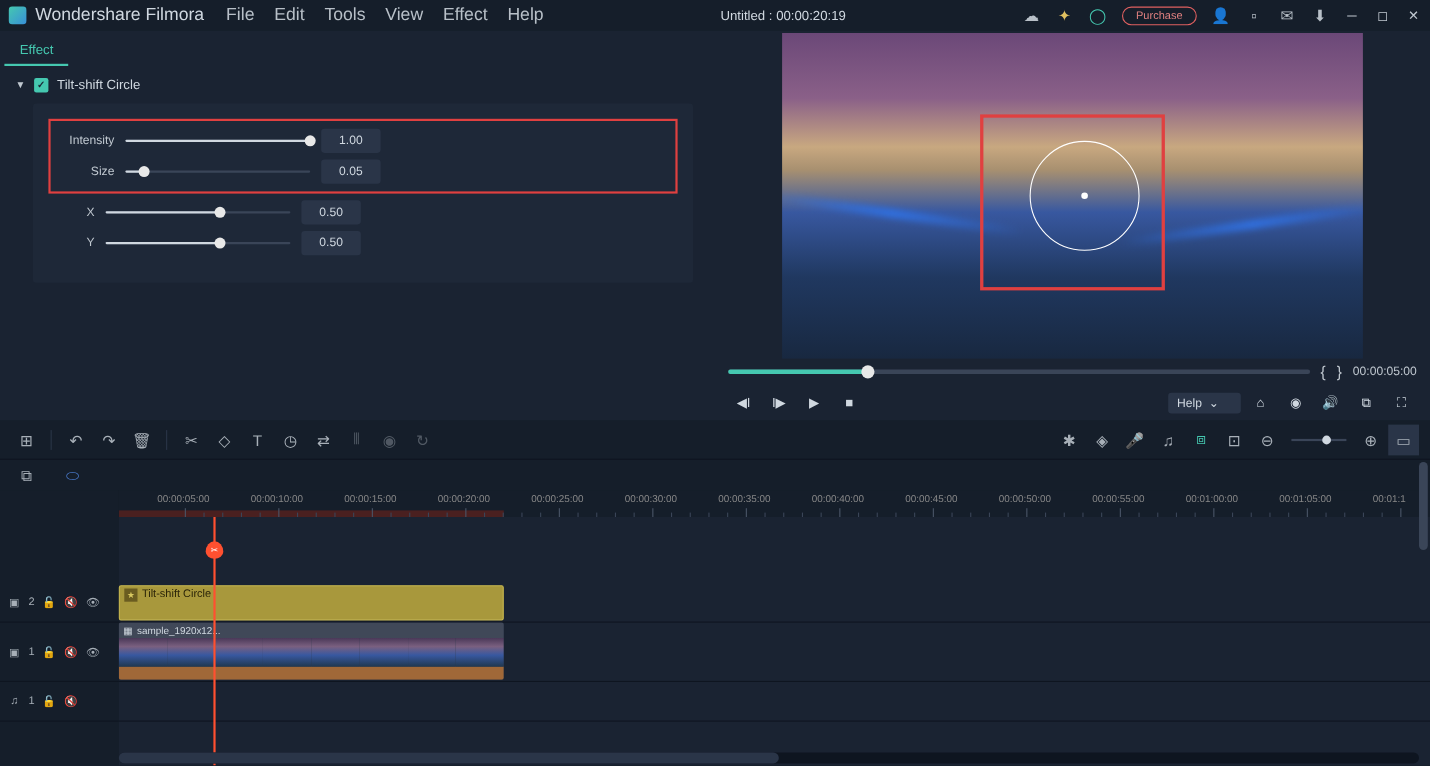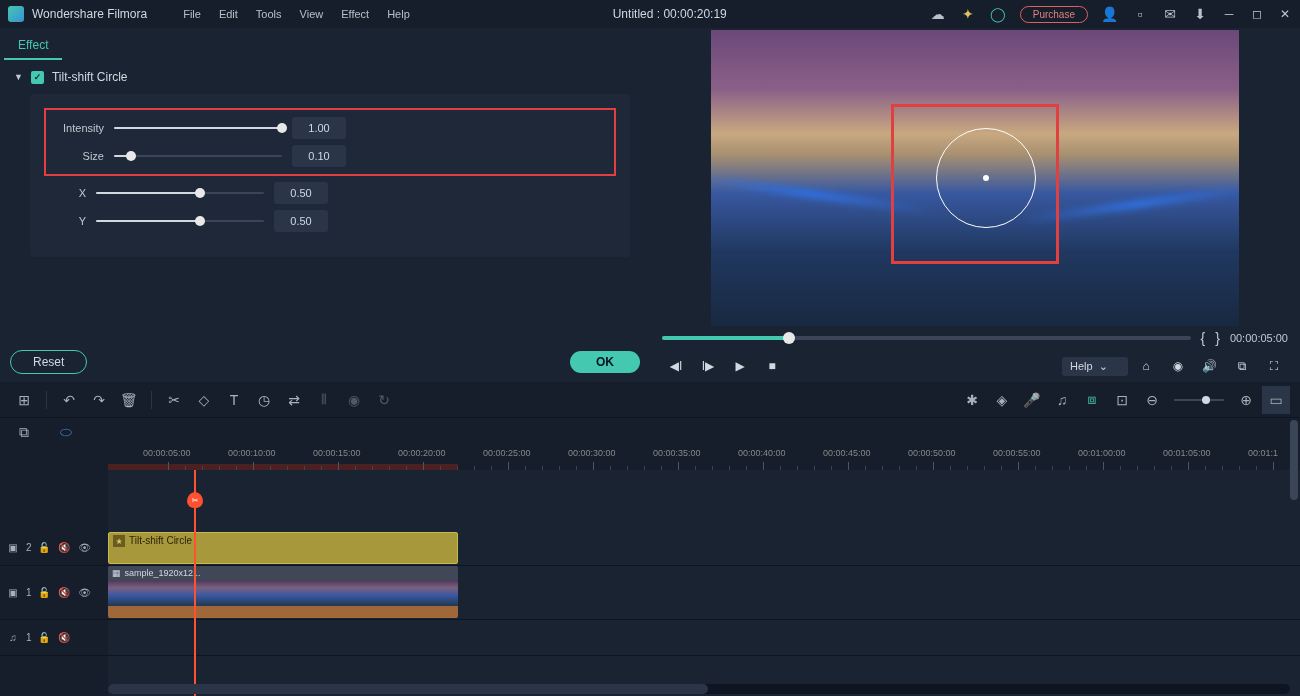--- a/index.html
+++ b/index.html
@@ -1,21 +1,21 @@
 <!DOCTYPE html>
 <html><head>
 <meta charset="utf-8">
 <style>
 *{margin:0;padding:0;box-sizing:border-box;font-family:Arial,sans-serif;user-select:none}
 body{background:#1a2332;color:#c0c8d0;width:1300px;height:696px;overflow:hidden;font-size:12px}
 .titlebar{height:28px;background:#151e2a;display:flex;align-items:center;padding:0 8px}
 .logo{width:16px;height:16px;background:linear-gradient(135deg,#45c8b0,#3890d8);border-radius:3px;margin-right:8px}
-.app-name{font-size:12px;color:#d0d8e0;margin-right:36px}
+.app-name{font-size:16px;color:#d0d8e0;margin-right:20px}
 .menu-bar{display:flex;gap:18px}
-.menu-item{font-size:11px;color:#b8c0c8;cursor:pointer}
+.menu-item{font-size:16px;color:#b8c0c8;cursor:pointer}
 .title-center{flex:1;text-align:center;font-size:12px;color:#d0d8e0}
 .titlebar-right{display:flex;align-items:center;gap:14px}
 .titlebar-icon{width:16px;height:16px;display:flex;align-items:center;justify-content:center;color:#b8c0c8;cursor:pointer;font-size:14px}
 .purchase-btn{border:1px solid #e06060;border-radius:12px;padding:2px 12px;font-size:10px;color:#e08080;cursor:pointer}
 .win-btn{width:14px;height:14px;color:#c0c8d0;cursor:pointer;display:flex;align-items:center;justify-content:center}
 .main-area{display:flex;height:354px}
 .left-panel{width:650px;background:#1a2332;display:flex;flex-direction:column}
 .effect-tab{padding:6px 14px;color:#45c8b0;border-bottom:2px solid #45c8b0;font-size:12px;width:fit-content;margin:4px 0 0 4px}
 .effect-header{display:flex;align-items:center;padding:10px 14px;gap:8px}
 .collapse-arrow{font-size:9px;color:#c0c8d0}
@@ -136,45 +136,41 @@
           </div>
           <div class="param-value">1.00</div>
         </div>
         <div class="param-row">
           <div class="param-label">Size</div>
           <div class="slider-wrap">
             <div class="slider-track"></div>
               <div class="slider-fill" style="width:10%"></div>
               <div class="slider-thumb" style="left:10%"></div>
           </div>
-          <div class="param-value">0.10</div>
+          <div class="param-value">0.05</div>
         </div>
       </div>
       <div class="param-row">
         <div class="param-label">X</div>
         <div class="slider-wrap">
           <div class="slider-track"></div>
             <div class="slider-fill" style="width:62%"></div>
             <div class="slider-thumb" style="left:62%"></div>
         </div>
         <div class="param-value">0.50</div>
       </div>
       <div class="param-row">
         <div class="param-label">Y</div>
         <div class="slider-wrap">
           <div class="slider-track"></div>
             <div class="slider-fill" style="width:62%"></div>
             <div class="slider-thumb" style="left:62%"></div>
         </div>
         <div class="param-value">0.50</div>
       </div>
-    </div>
-    <div class="bottom-buttons">
-      <button class="reset-btn">Reset</button>
-      <button class="ok-btn">OK</button>
     </div>
   </div>
 
   <div class="right-panel">
     <div class="preview-window">
       <div class="preview-img">
         <div class="streak" style="top:160px;left:-20px;width:240px;transform:rotate(8deg)"></div>
         <div class="streak" style="top:170px;right:-20px;width:240px;transform:rotate(-8deg)"></div>
         <div class="preview-highlight"></div>
         <div class="preview-circle"></div>

